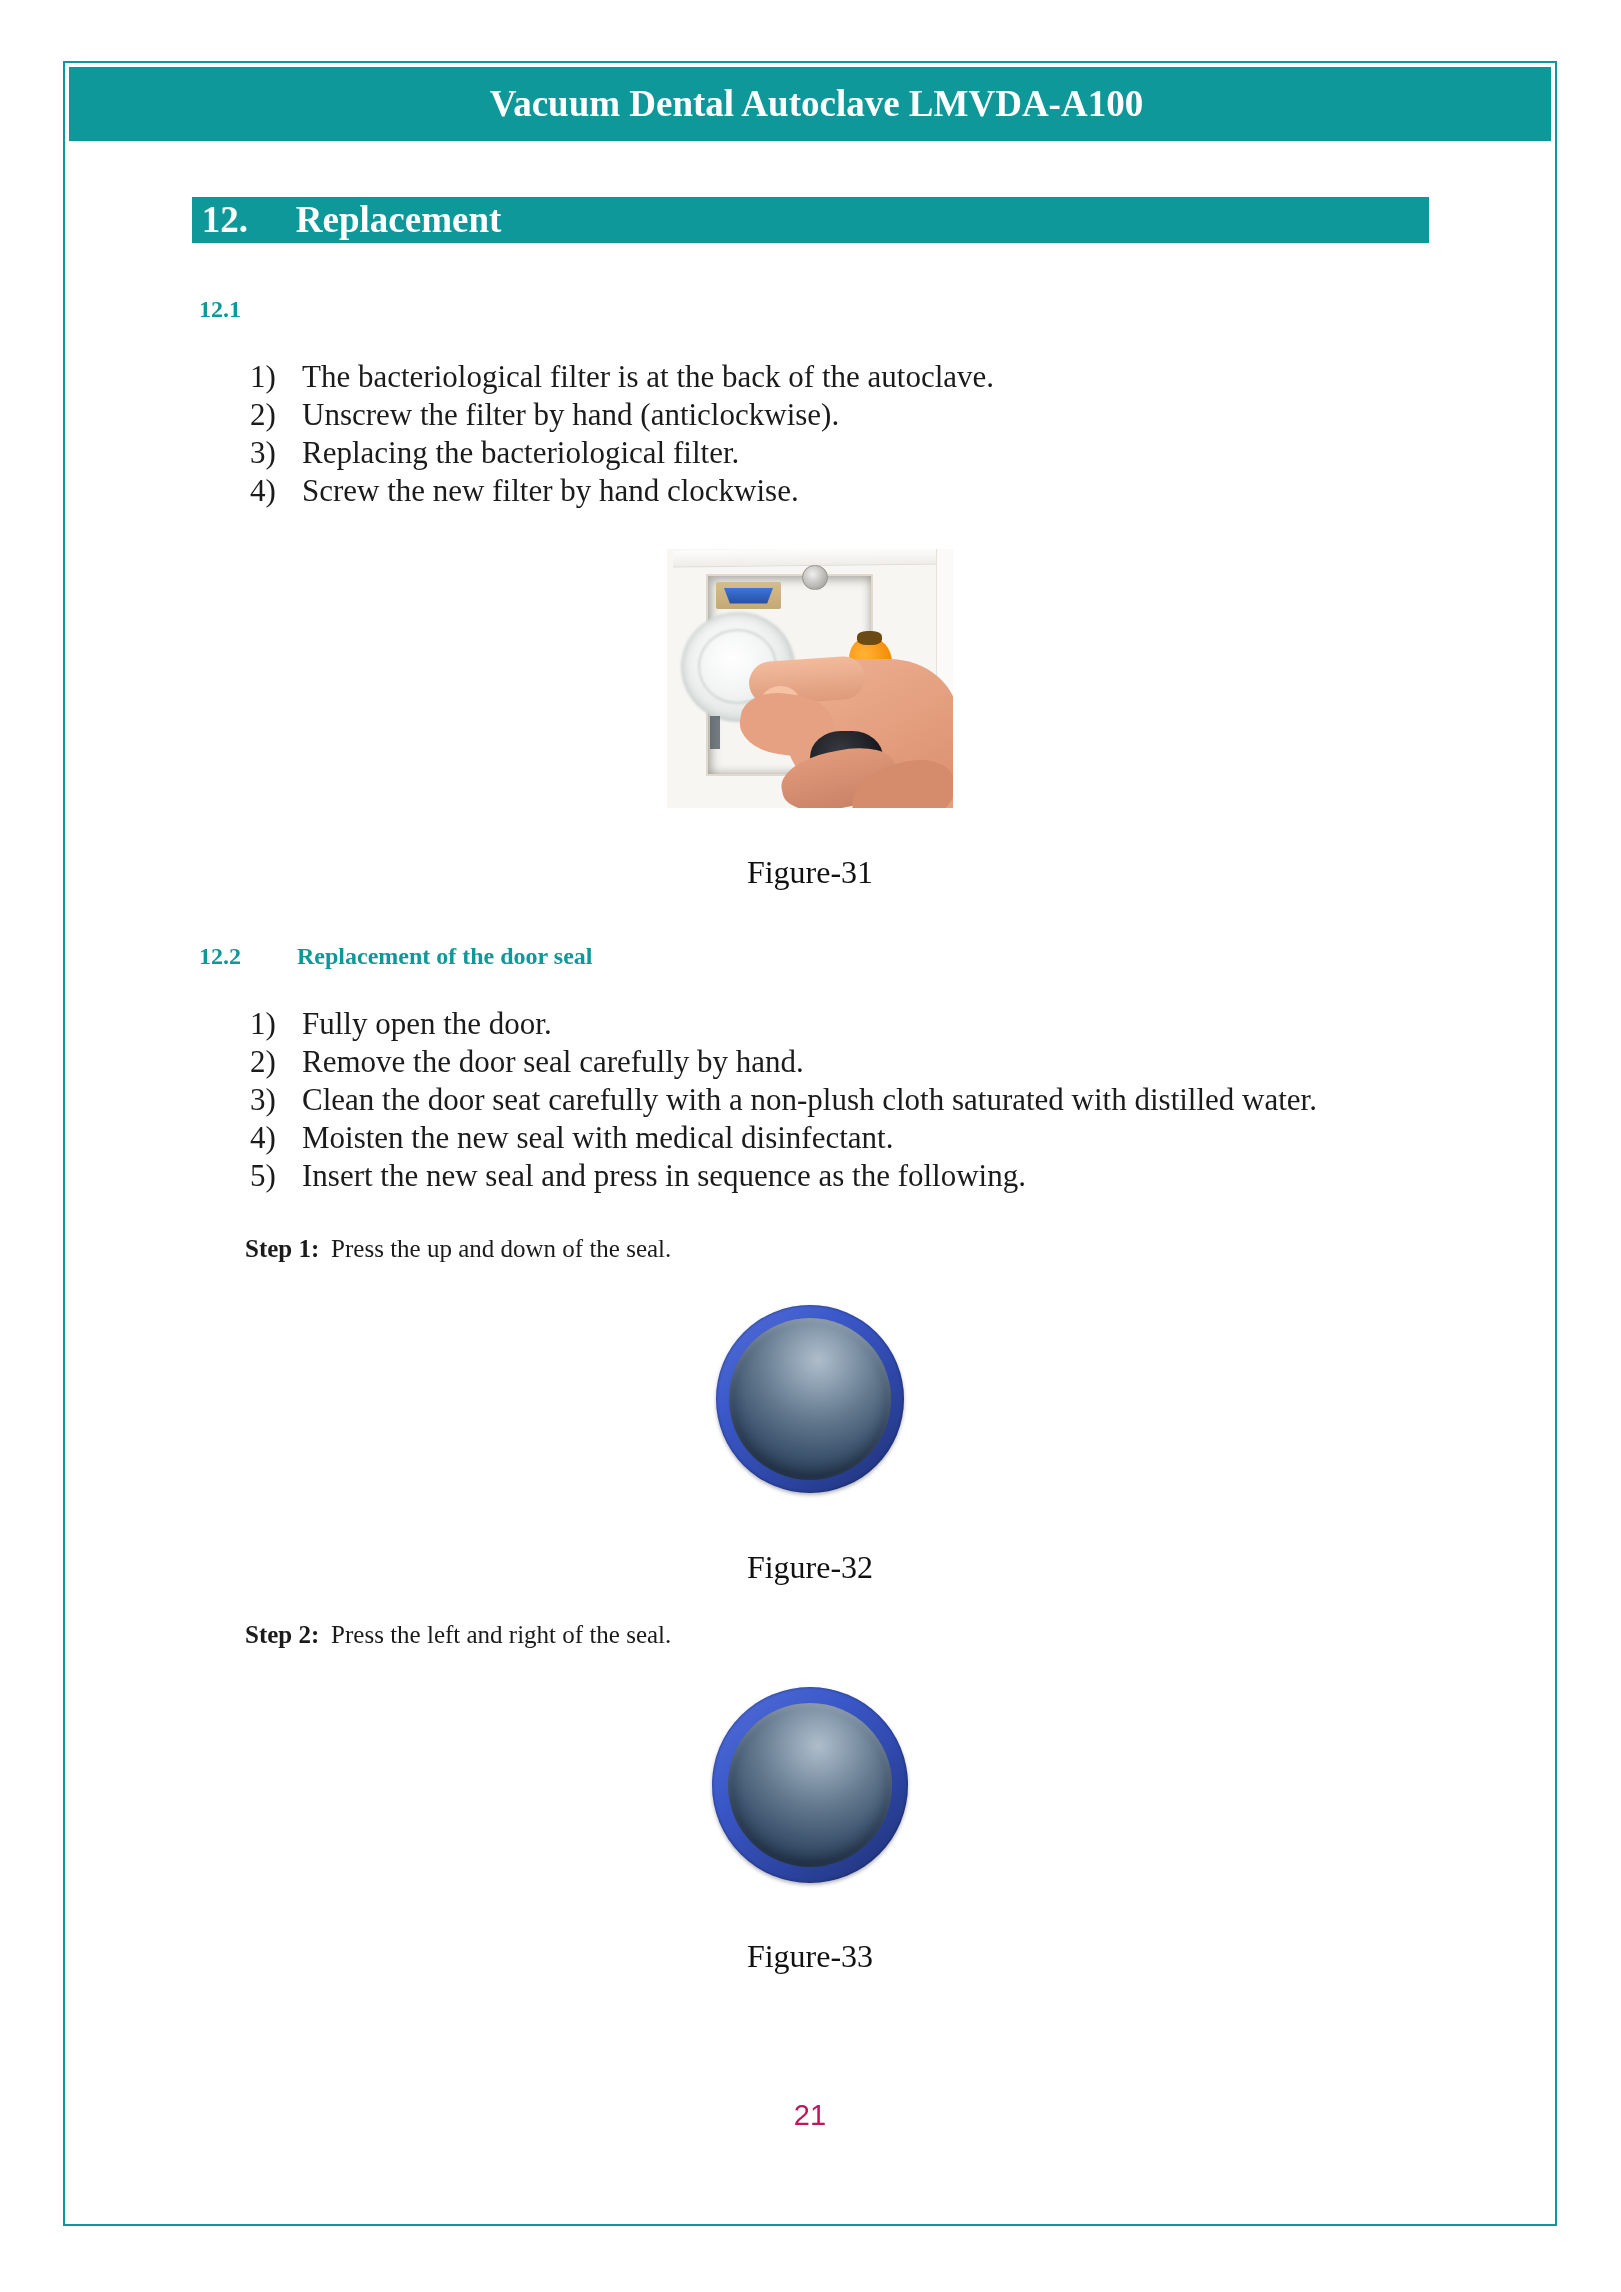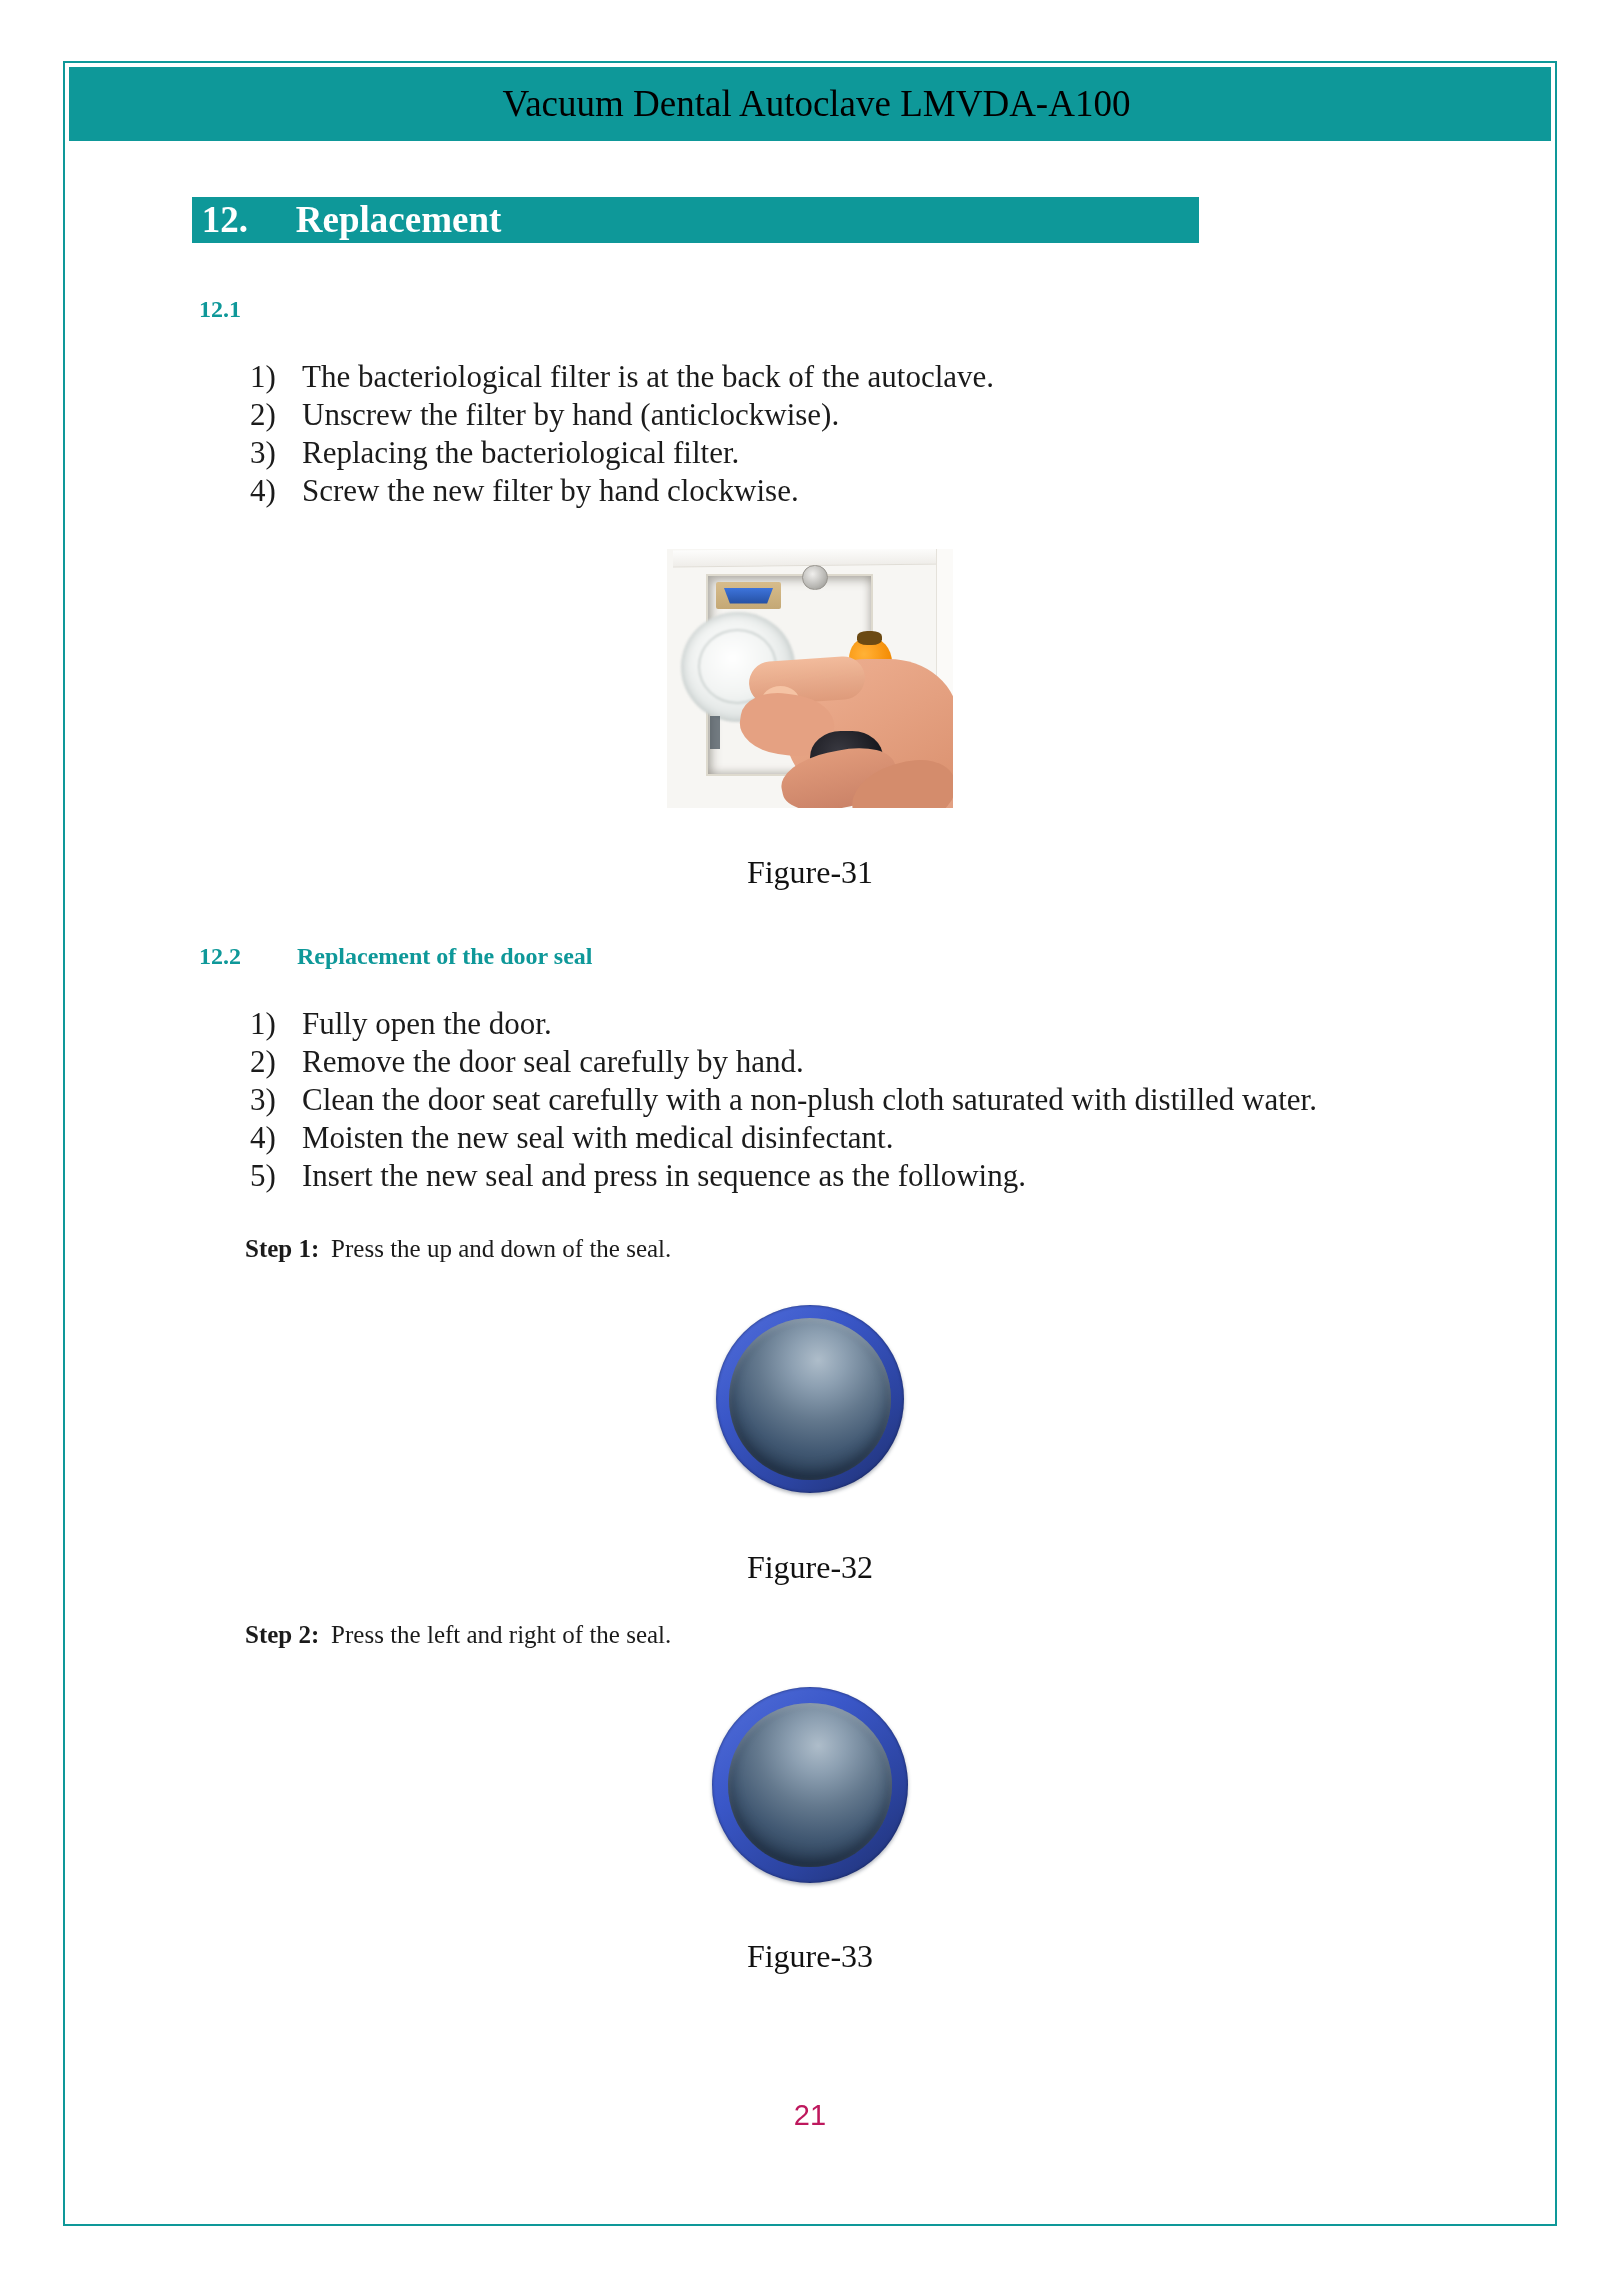--- a/index.html
+++ b/index.html
@@ -11,25 +11,25 @@
   .page-box{
     position:absolute;left:63px;top:61px;width:1490px;height:2161px;
     border:2px solid #0e9899;background:#ffffff;
   }
   
   .banner{
     margin:3.9px;height:74px;background:#0e9899;
     display:flex;align-items:center;justify-content:center;
   }
   .banner-title{
-    color:#000000;font-weight:normal;font-size:37px;line-height:74px;margin-left:13px;
+    color:#ffffff;font-weight:bold;font-size:37px;line-height:74px;margin-left:13px;
   }
   
   .section-bar{
-    margin:56px 0 0 127px;width:1007px;height:46px;background:#0e9899;
+    margin:56px 0 0 127px;width:1237px;height:46px;background:#0e9899;
     display:flex;align-items:center;padding-left:9.8px;box-sizing:border-box;
     color:#ffffff;font-weight:bold;font-size:37px;
   }
   .section-bar .sec-num{width:94px;flex:0 0 auto;}
   
   .subheading{
     margin:47px 0 0 134px;display:flex;color:#0e9899;
     font-weight:bold;font-size:24px;line-height:39px;
   }
   .subheading .sub-num{width:98px;flex:0 0 auto;}

